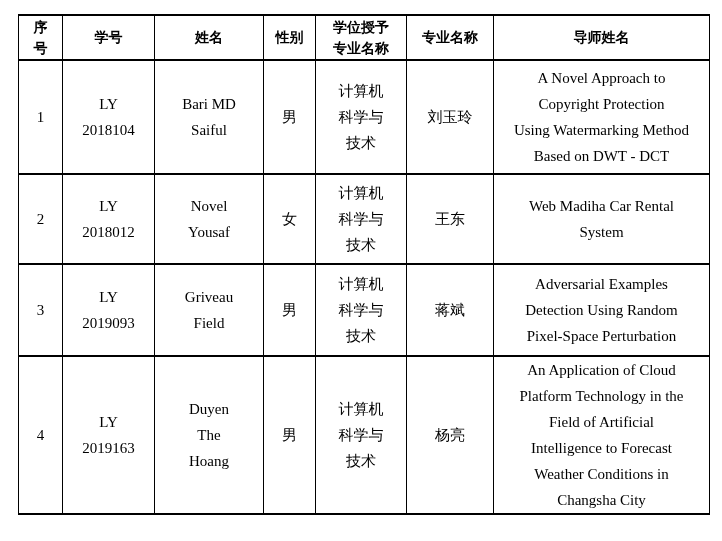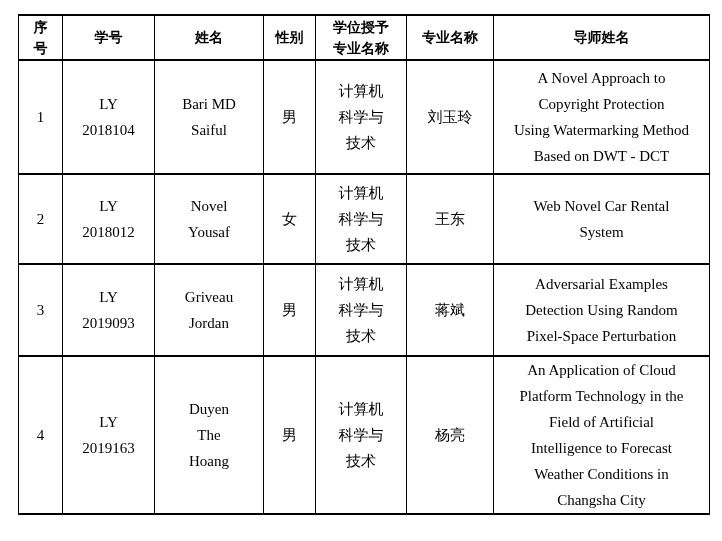--- a/index.html
+++ b/index.html
@@ -102,29 +102,29 @@
       <td>2</td>
       <td>LY
 2018012</td>
       <td>Novel
 Yousaf</td>
       <td>女</td>
       <td>计算机
 科学与
 技术</td>
       <td>王东</td>
-      <td>Web Novel Car Rental
+      <td>Web Madiha Car Rental
 System</td>
     </tr>
     <tr class="r-3">
       <td>3</td>
       <td>LY
 2019093</td>
       <td>Griveau
-Jordan</td>
+Field</td>
       <td>男</td>
       <td>计算机
 科学与
 技术</td>
       <td>蒋斌</td>
       <td>Adversarial Examples
 Detection Using Random
 Pixel-Space Perturbation</td>
     </tr>
     <tr class="r-4">

